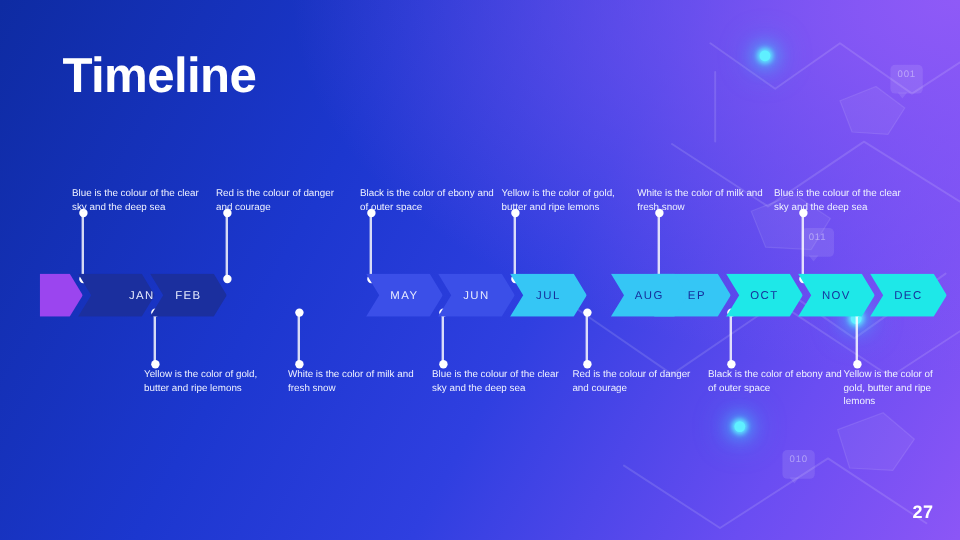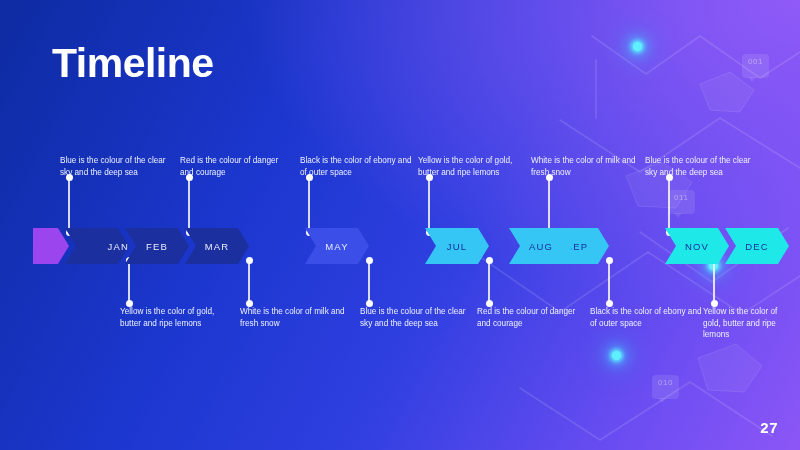--- a/index.html
+++ b/index.html
@@ -160,35 +160,38 @@
     </div>
 
   <div id="bar">
       <div class="seg cap seg-cap" style="left: 0px; width: 36px; background: rgb(155, 69, 239); z-index: 40;"></div>
       <div class="seg dark" style="left: 32px; width: 64px; background: rgb(27, 47, 158); z-index: 39; justify-content: flex-end;">
         <span class="seg-label">JAN</span>
       </div>
       <div class="seg dark" style="left: 92px; width: 64px; background: rgb(27, 47, 158); z-index: 38;">
         <span class="seg-label">FEB</span>
       </div>
-      <div class="seg dark" style="left: 152px; width: 64px; background: rgb(27, 47, 158); z-index: 37;">
-        <span class="seg-label">MAR</span>
-      </div>
       <div class="seg dark" style="left: 272px; width: 64px; background: rgb(59, 79, 232); z-index: 35;">
         <span class="seg-label">MAY</span>
       </div>
+      <div class="seg dark" style="left: 332px; width: 64px; background: rgb(59, 79, 232); z-index: 34;">
+        <span class="seg-label">JUN</span>
+      </div>
       <div class="seg cyan" style="left: 392px; width: 64px; background: rgb(53, 198, 245); z-index: 33;">
         <span class="seg-label">JUL</span>
       </div>
       <div class="seg cyan" style="left: 476px; width: 64px; background: rgb(53, 198, 245); z-index: 32;">
         <span class="seg-label">AUG</span>
       </div>
       <div class="seg cyan" style="left: 512px; width: 64px; background: rgb(53, 198, 245); z-index: 31;">
         <span class="seg-label">SEP</span>
       </div>
+      <div class="seg aqua" style="left: 572px; width: 64px; background: rgb(30, 232, 232); z-index: 30;">
+        <span class="seg-label">OCT</span>
+      </div>
       <div class="seg aqua" style="left: 632px; width: 64px; background: rgb(30, 232, 232); z-index: 29;">
         <span class="seg-label">NOV</span>
       </div>
       <div class="seg aqua" style="left: 692px; width: 64px; background: rgb(30, 232, 232); z-index: 28;">
         <span class="seg-label">DEC</span>
       </div>
     </div>
 
   <div class="pageno">27</div>
 

